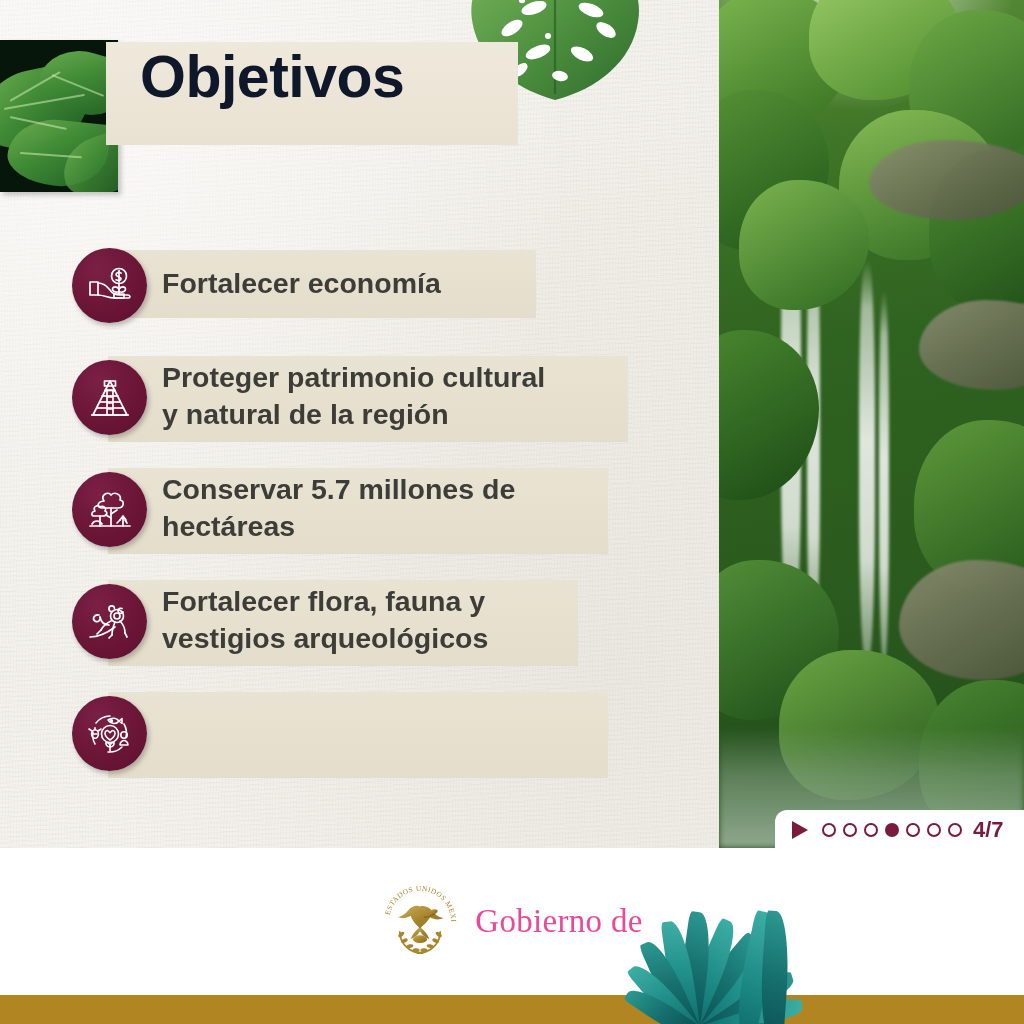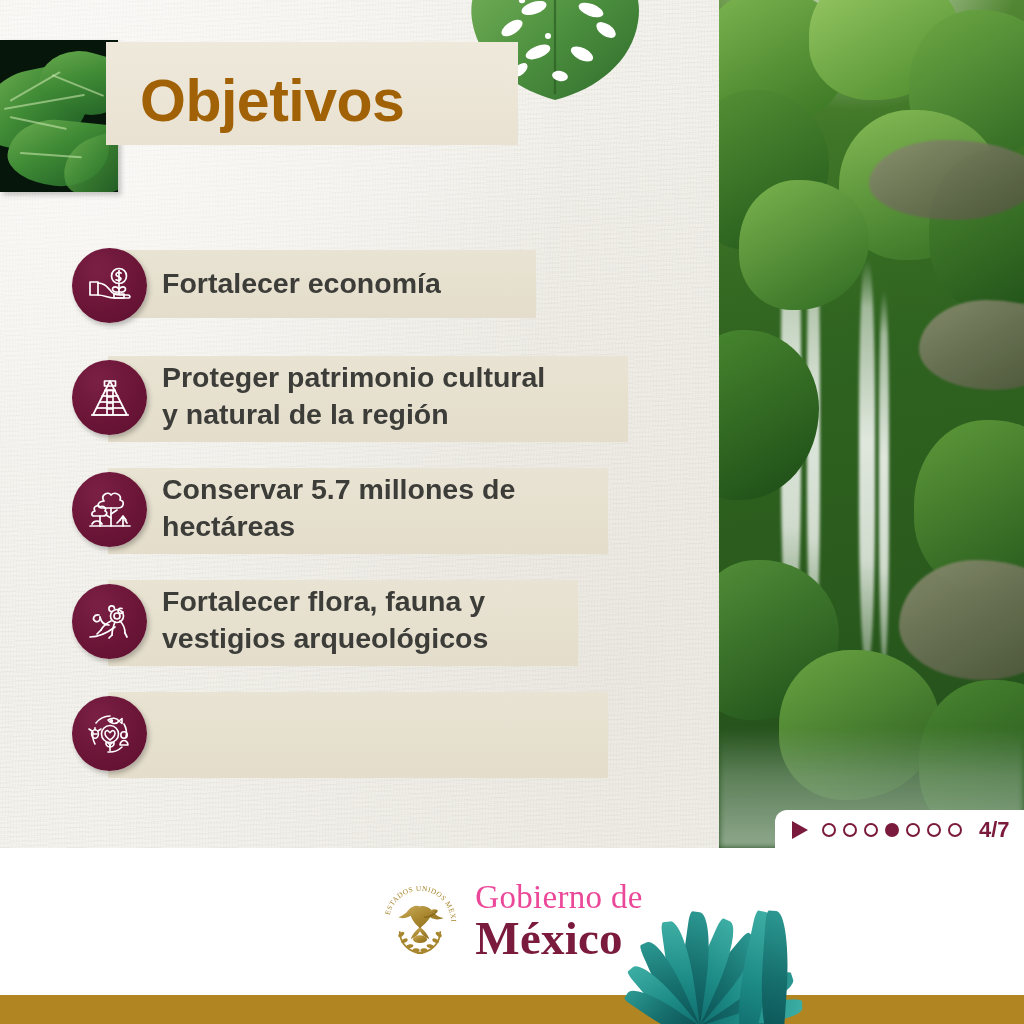--- a/index.html
+++ b/index.html
@@ -174,24 +174,24 @@
     position: absolute;
     left: 106px;
     top: 42px;
     width: 412px;
     height: 103px;
     background: linear-gradient(180deg, #efe9dc 0%, #e9e2d2 100%);
   }
   .title {
     position: absolute;
     left: 140px;
-    top: 72px;
+    top: 48px;
     font-size: 59px;
     font-weight: bold;
-    color: #a16207;
+    color: #0f172a;
     letter-spacing: -0.5px;
     line-height: 1;
     z-index: 4;
   }
 
   
   .items {
     position: absolute;
     left: 0;
     top: 236px;
@@ -265,21 +265,21 @@
   }
   .dots { display: flex; align-items: center; gap: 7px; }
   .dot {
     width: 14px; height: 14px;
     border-radius: 50%;
     border: 2px solid #7A1A3C;
     box-sizing: border-box;
   }
   .dot.on { background: #7A1A3C; }
   .counter {
-    margin-left: 17px;
+    margin-left: 11px;
     font-size: 22px;
     font-weight: bold;
     color: #7A1A3C;
   }
 
   
   .footer {
     position: absolute;
     left: 0;
     top: 848px;
@@ -578,20 +578,19 @@
           <ellipse cx="45" cy="86" rx="4.5" ry="2.4" transform="rotate(5 45 86)"></ellipse>
           <ellipse cx="74" cy="66" rx="4.5" ry="2.4" transform="rotate(40 74 66)"></ellipse>
           <ellipse cx="70" cy="74" rx="4.5" ry="2.4" transform="rotate(25 70 74)"></ellipse>
           <ellipse cx="63" cy="81" rx="4.5" ry="2.4" transform="rotate(10 63 81)"></ellipse>
           <ellipse cx="55" cy="86" rx="4.5" ry="2.4" transform="rotate(-5 55 86)"></ellipse>
           <path d="M46 88 h8 v3 h-8 z"></path>
         </g>
       </svg>
       <div class="logo-words">
         <div class="logo-gob">Gobierno de</div>
-        <div class="logo-mex">México</div>
       </div>
     </div>
   </div>
 
   <div class="gold-bar"></div>
 
 </div>
 
 </body></html>

